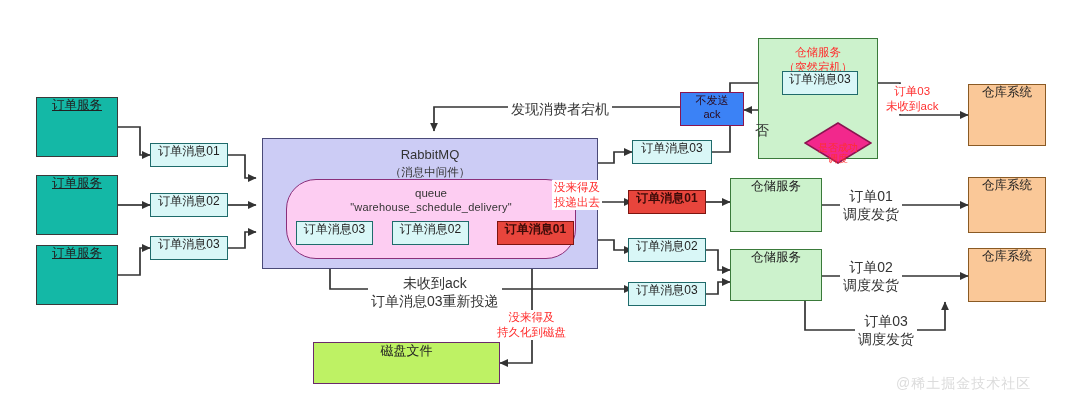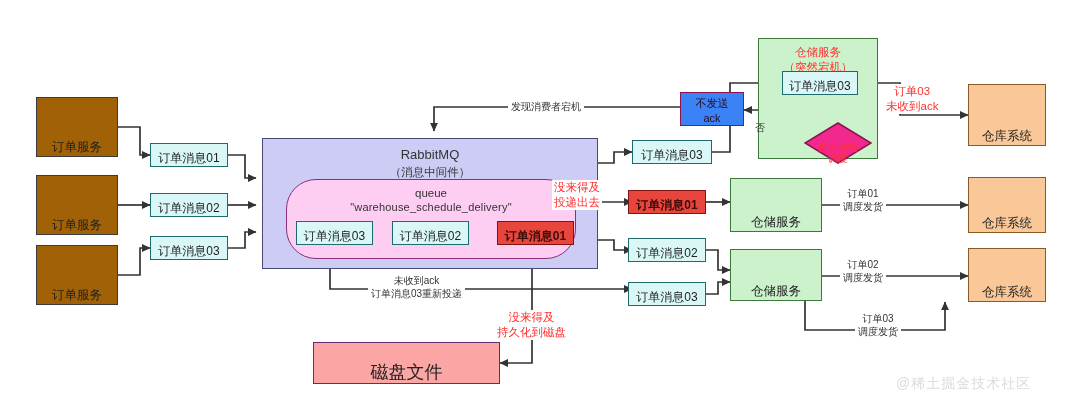--- a/index.html
+++ b/index.html
@@ -19,29 +19,30 @@
     left:0; top:0;
     width:1080px; height:410px;
     pointer-events:none;
   }
   .node{
     position:absolute;
     box-sizing:border-box;
     display:flex;
     flex-direction:column;
     align-items:center;
-    justify-content:flex-end;
+    justify-content:flex-start;
     text-align:center;
     line-height:1.25;
   }
   .order-service{
-    background:#a16207;
+    background:#14b8a6;
     border:1.6px solid #3a3a3a;
     color:#222;
     font-size:12.5px;
+    text-decoration:underline;
   }
   .msg{
     background:#d9f7f7;
     border:1.6px solid #1f6b6b;
     color:#222;
     font-size:12px;
   }
   .msg-red{
     background:#e8453c;
     border:1.6px solid #7d1510;
@@ -82,24 +83,24 @@
   }
   .wh-crash .crash-title{color:#ff2f2f;font-size:11.5px;}
   .wh-crash .crash-sub{color:#ff2f2f;font-size:11.5px;margin-top:1px;}
   .warehouse-sys{
     background:#fac898;
     border:1.6px solid #8a5a24;
     color:#222;
     font-size:12.5px;
   }
   .disk{
-    background:#fca5a5;
+    background:#bef264;
     border:1.8px solid #6b2a6b;
     color:#222;
-    font-size:18px;
+    font-size:13px;
   }
   .noack{
     background:#3b82f6;
     border:1.6px solid #8a1550;
     color:#2b0a1c;
     font-size:11px;
     line-height:1.3;
   }
   .diamond-wrap{
     position:absolute;
@@ -114,21 +115,21 @@
     color:#ff2f2f;
     font-size:10px;
     text-align:center;
     line-height:1.15;
     pointer-events:none;
     margin-top:20px;
   }
   .lbl{
     position:absolute;
     color:#333;
-    font-size:10px;
+    font-size:14px;
     text-align:center;
     line-height:1.25;
     white-space:nowrap;
     background:#ffffff;
     padding:0 3px;
   }
   .lbl-red{
     position:absolute;
     color:#ff2f2f;
     font-size:11.5px;

